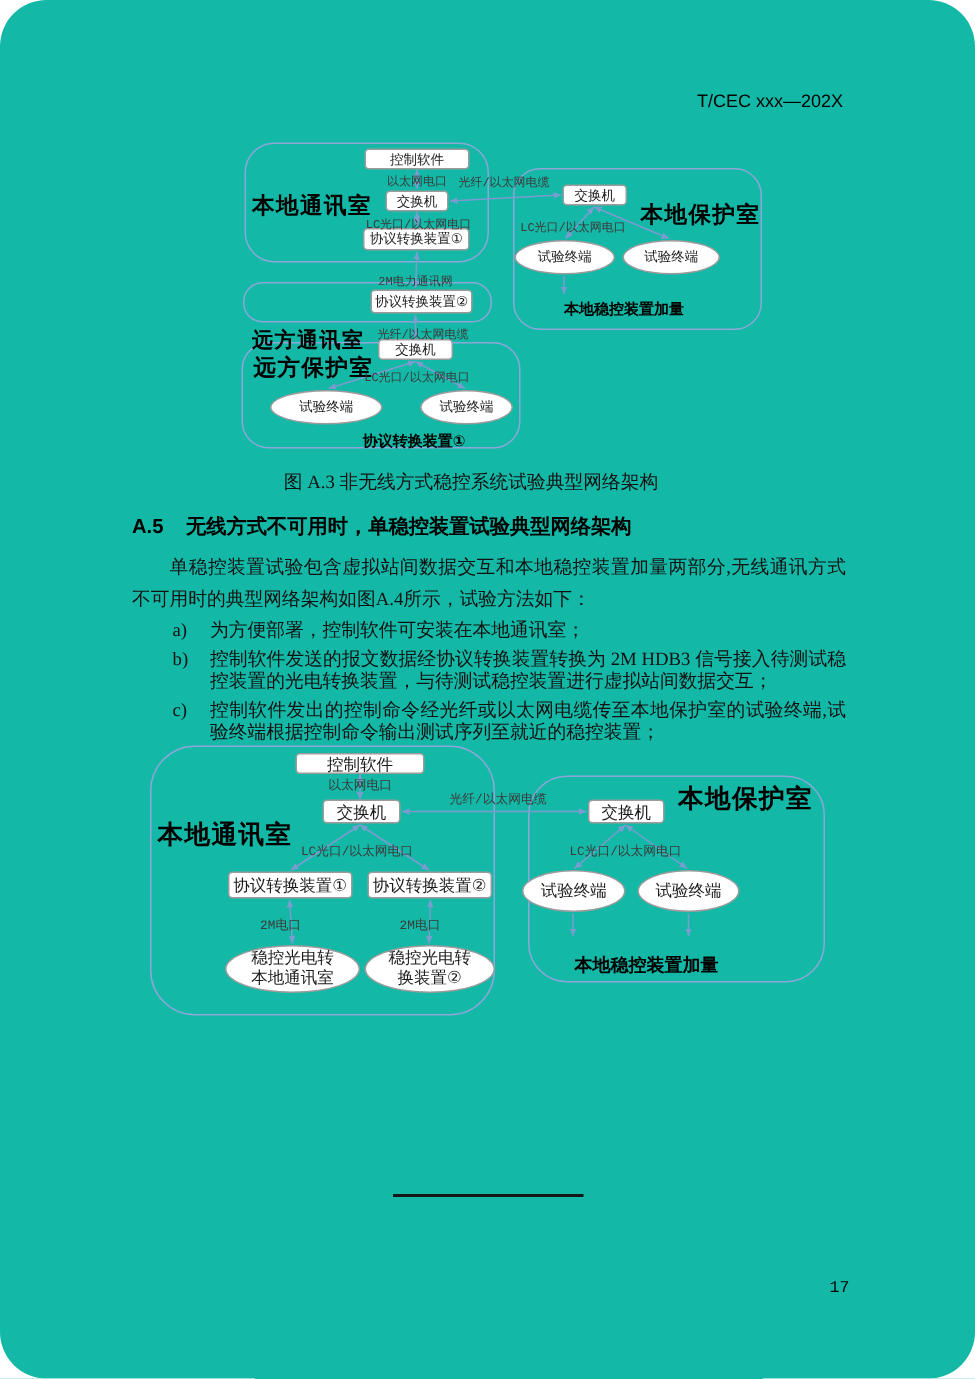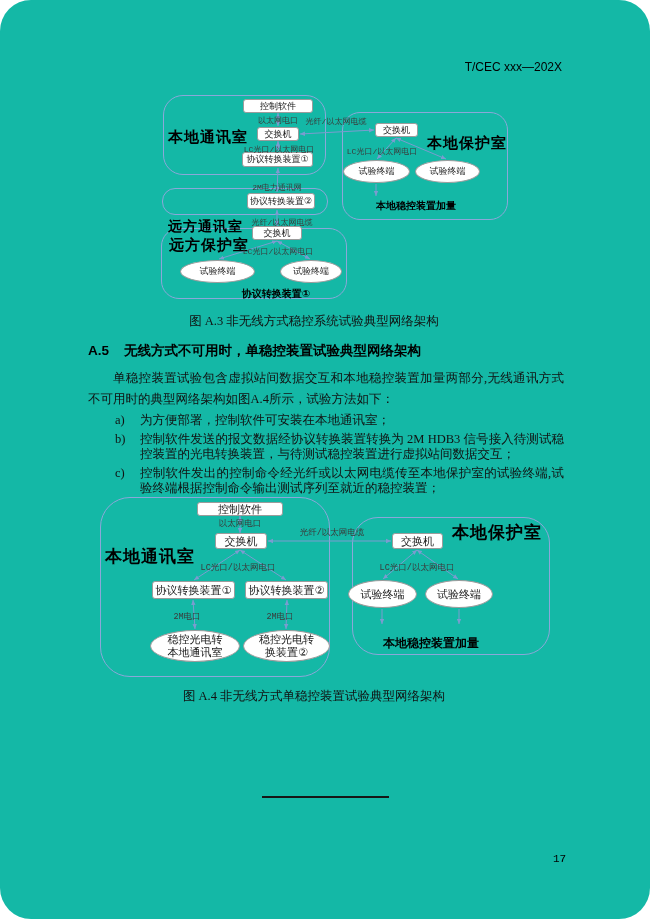--- a/index.html
+++ b/index.html
@@ -188,17 +188,16 @@
     <div class="lbl" style="left:143px;top:28px;">以太网电口</div>
     <div class="lbl" style="left:235px;top:37px;">光纤/以太网电缆</div>
     <div class="lbl" style="left:141px;top:72px;">LC光口/以太网电口</div>
     <div class="lbl" style="left:320px;top:72px;">LC光口/以太网电口</div>
     <div class="lbl" style="left:90px;top:121px;">2M电口</div>
     <div class="lbl" style="left:183px;top:121px;">2M电口</div>
 
     <div class="gain" style="left:334px;top:145px;">本地稳控装置加量</div>
   </div>
 
-  <div class="caption cap4">图 A.4 非无线方式单稳控装置试验典型网络架构</div>
 
   <div class="endline"></div>
   <div class="pagenum">17</div>
 </div>
 
 </body></html>

